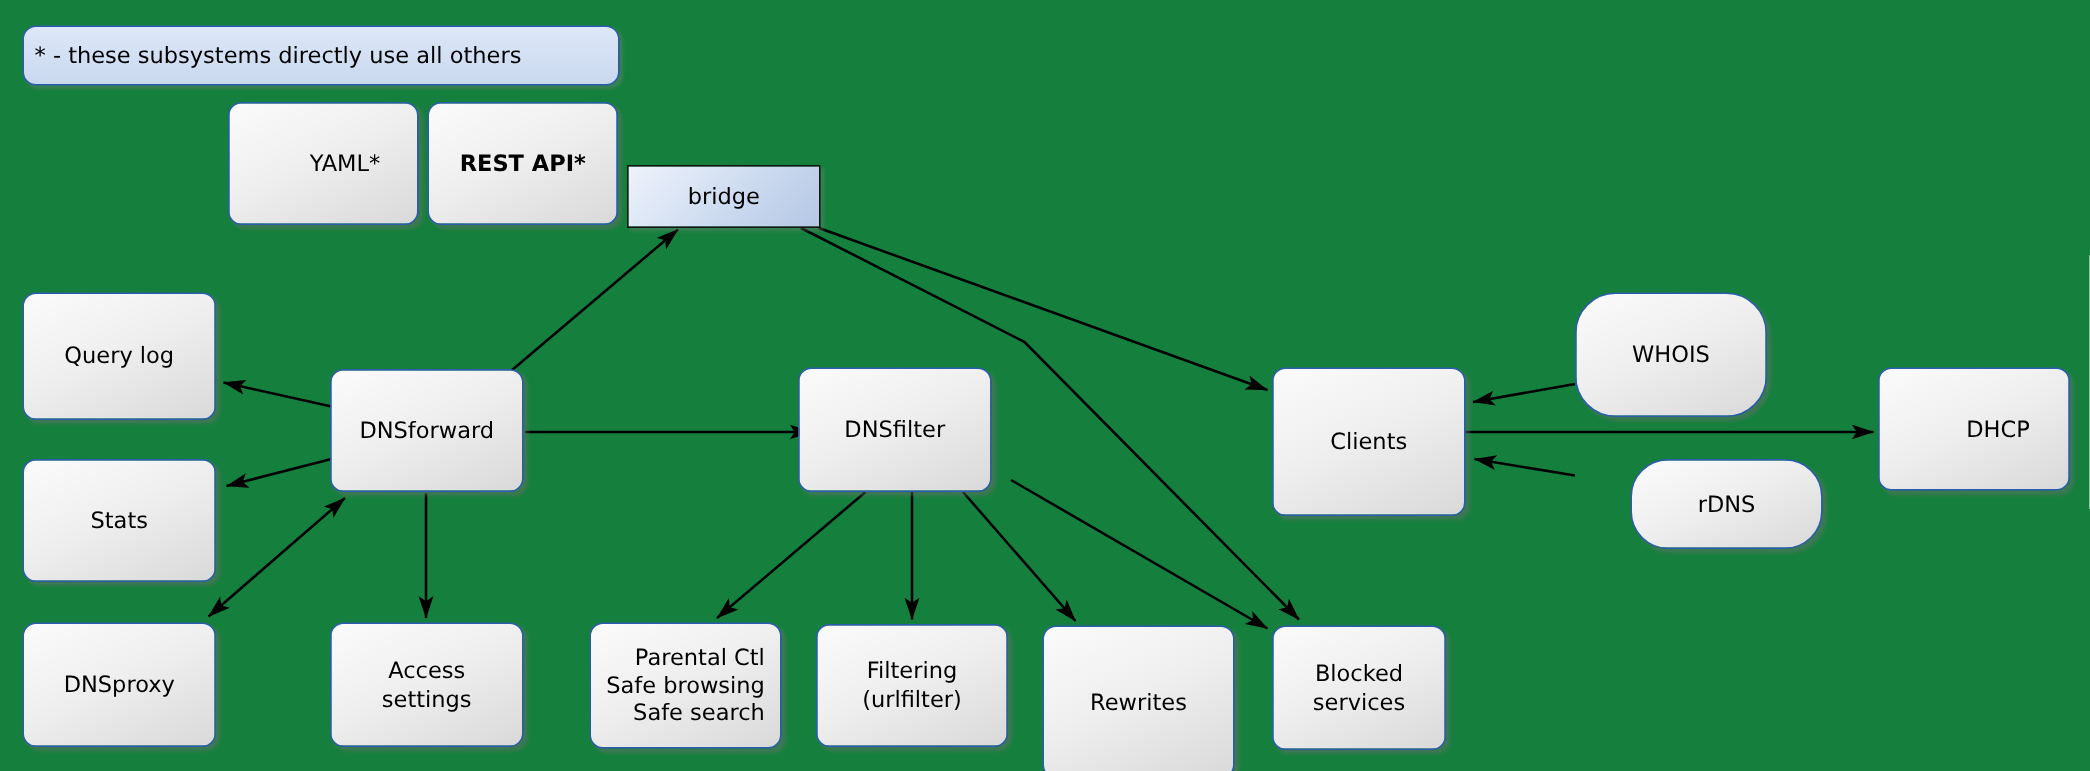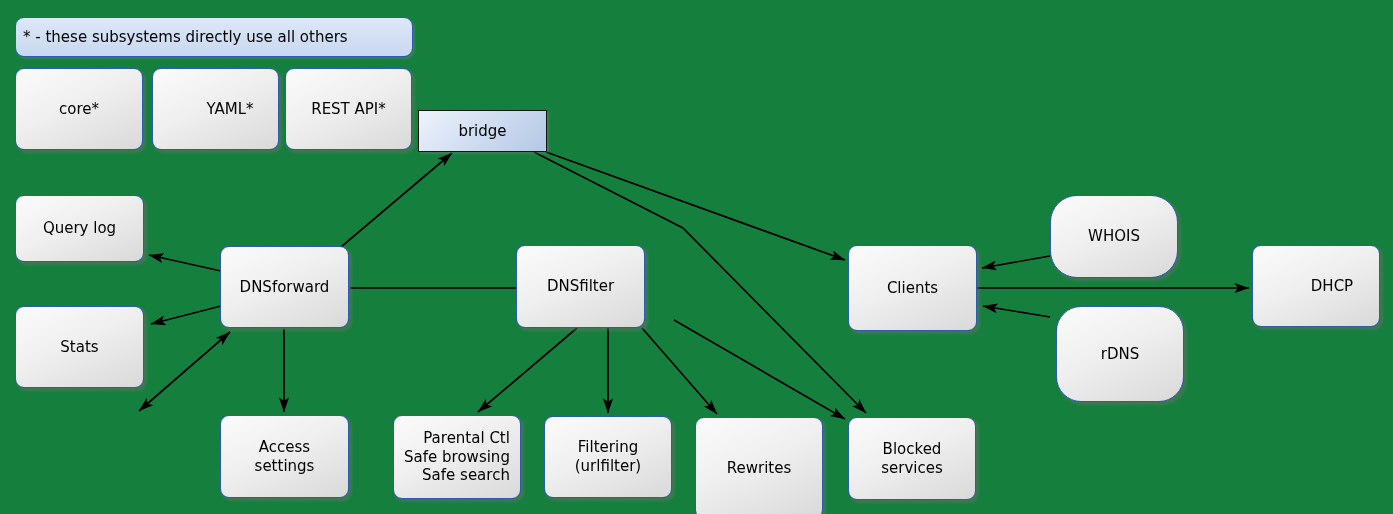--- a/index.html
+++ b/index.html
@@ -58,53 +58,53 @@
       <polyline points="608,328 608,413" class="edge" marker-end="url(#arrowhead)"></polyline>
       <polyline points="642,328 717,414" class="edge" marker-end="url(#arrowhead)"></polyline>
       <polyline points="674,320 845,419" class="edge" marker-end="url(#arrowhead)"></polyline>
       <polyline points="977,288 1249,288" class="edge" marker-end="url(#arrowhead)"></polyline>
       <polyline points="1050,256 982,268" class="edge" marker-end="url(#arrowhead)"></polyline>
       <polyline points="1050,317 983,306" class="edge" marker-end="url(#arrowhead)"></polyline>
     </svg>
 
   <div class="node legend" style="left:15px;top:17px;width:398px;height:40px;">* - these subsystems directly use all others</div>
 
-  <div class="node" style="left:15px;top:68px;width:128px;height:82px;">core*</div>
 
   <div class="node" style="left:152px;top:68px;width:127px;height:82px;padding-left:29px;">YAML*</div>
 
-  <div class="node" style="left:285px;top:68px;width:127px;height:82px;">REST API*</div>
+  <div class="node" style="left:285px;top:68px;width:127px;height:82px;font-weight:bold;">REST API*</div>
 
   <div class="node blue" style="left:418px;top:110px;width:129px;height:42px;">bridge</div>
 
-  <div class="node" style="left:15px;top:195px;width:129px;height:67px;">Query log</div>
+  <div class="node" style="left:15px;top:195px;width:129px;height:85px;">Query log</div>
 
   <div class="node" style="left:15px;top:306px;width:129px;height:82px;">Stats</div>
 
+  <div class="node" style="left:15px;top:415px;width:129px;height:83px;">DNSproxy</div>
 
   <div class="node" style="left:220px;top:415px;width:129px;height:83px;">Access
 settings</div>
 
   <div class="node" style="left:220px;top:246px;width:129px;height:82px;">DNSforward</div>
 
-  <div class="node" style="left:516px;top:245px;width:129px;height:83px;text-align:right;">DNSfilter</div>
+  <div class="node" style="left:532px;top:245px;width:129px;height:83px;text-align:right;">DNSfilter</div>
 
   <div class="node" style="left:393px;top:415px;width:128px;height:84px;text-align:right;">Parental Ctl
 Safe browsing
 Safe search</div>
 
   <div class="node" style="left:544px;top:416px;width:128px;height:82px;">Filtering
 (urlfilter)</div>
 
   <div class="node" style="left:695px;top:417px;width:128px;height:102px;">Rewrites</div>
 
-  <div class="node" style="left:848px;top:417px;width:128px;height:83px;">Blocked
+  <div class="node" style="left:848px;top:417px;width:116px;height:83px;">Blocked
 services</div>
 
-  <div class="node" style="left:848px;top:245px;width:129px;height:86px;">Clients</div>
+  <div class="node" style="left:848px;top:245px;width:129px;height:99px;">Clients</div>
 
   <div class="node" style="left:1050px;top:195px;width:128px;height:83px;border-radius:27px;">WHOIS</div>
 
-  <div class="node" style="left:1056px;top:306px;width:128px;height:96px;border-radius:25px;">rDNS</div>
+  <div class="node" style="left:1087px;top:306px;width:128px;height:60px;border-radius:25px;">rDNS</div>
 
   <div class="node" style="left:1252px;top:245px;width:128px;height:82px;padding-left:32px;">DHCP</div>
 
 </div>
 
 </body></html>

